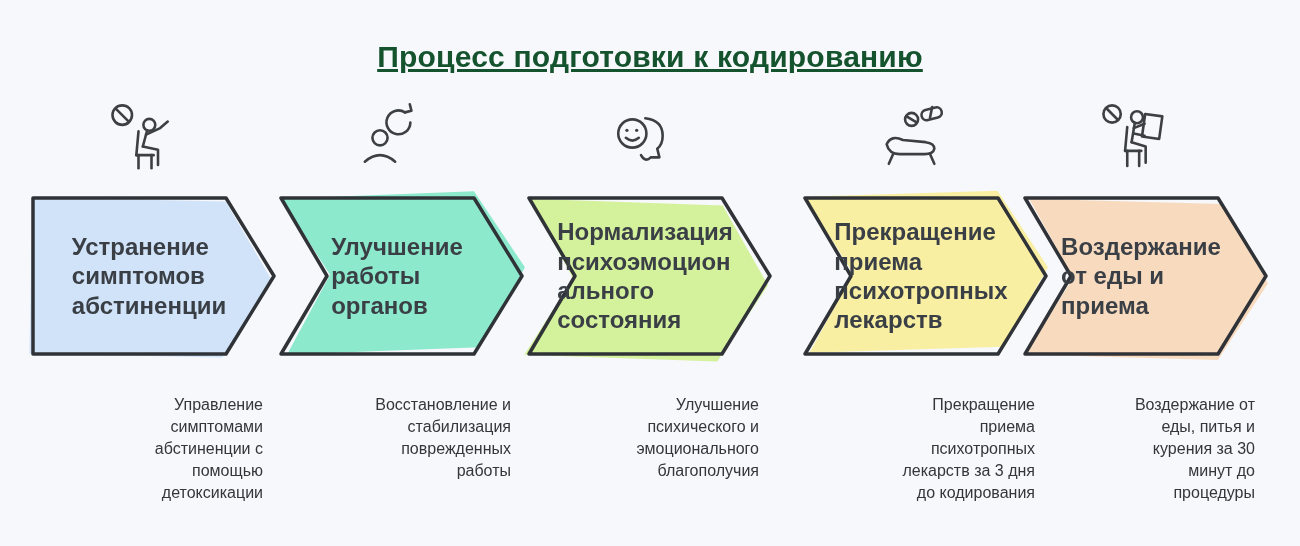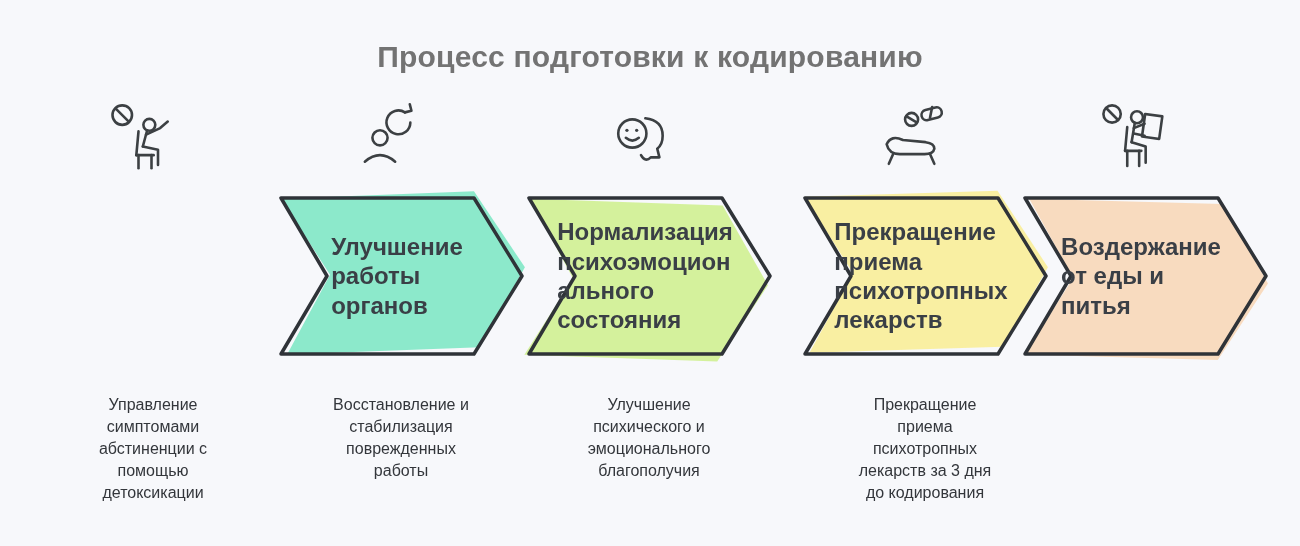--- a/index.html
+++ b/index.html
@@ -1,27 +1,27 @@
 <!DOCTYPE html>
 <html><head>
 <meta charset="utf-8">
 <style>
   html,body{margin:0;padding:0;background:#f7f8fb;font-family:"Liberation Sans","DejaVu Sans",sans-serif;}
   .canvas{position:relative;width:1300px;height:546px;background:#f7f8fb;overflow:hidden;}
-  .main-title{position:absolute;top:40px;left:0;width:100%;text-align:center;font-size:30px;font-weight:bold;color:#737373;letter-spacing:.2px;}
+  .main-title{position:absolute;top:40px;left:0;width:100%;text-align:center;font-size:30px;font-weight:bold;color:#14532d;letter-spacing:.2px;text-decoration:underline;}
   .step{position:absolute;top:0;width:250px;height:546px;}
   .icon-wrap{position:absolute;top:100px;left:78px;width:78px;height:80px;}
   .icon-wrap svg{width:100%;height:100%;stroke:#3c4043;stroke-width:2.4;fill:none;stroke-linecap:round;stroke-linejoin:round;}
   .arrow-wrap{position:absolute;top:190px;left:0;width:250px;height:172px;}
   .arrow-wrap svg{position:absolute;inset:0;overflow:visible;}
   .arrow-outline{fill:none;stroke:#2f3338;stroke-width:3.5;stroke-linejoin:round;}
   .arrow-splash{opacity:.96;}
   .step-title{position:absolute;inset:0;display:flex;align-items:center;justify-content:center;padding:0 30px 0 22px;}
   .step-title span{white-space:pre-line;text-align:left;font-size:24px;font-weight:bold;color:#3a3f46;line-height:1.22;}
-  .desc{position:absolute;top:394px;left:15px;width:220px;text-align:center;font-size:16px;color:#33363b;line-height:1.38;white-space:pre-line;}
+  .desc{position:absolute;top:394px;left:15px;width:220px;text-align:right;font-size:16px;color:#33363b;line-height:1.38;white-space:pre-line;}
   .dot{fill:#3c4043;stroke:none;}
 </style>
 </head>
 <body>
 
 <div class="canvas">
 
   <div class="main-title">Процесс подготовки к кодированию</div>
 
   <div class="step" style="left:28px">
@@ -31,20 +31,31 @@
         <line x1="9" y1="7" x2="21" y2="19"></line>
         <circle cx="40" cy="22" r="5.5"></circle>
         <path d="M38,27 L34,42"></path>
         <path d="M37,31 L50,25 L57,19"></path>
         <path d="M34,42 L48,45 L48,59"></path>
         <path d="M30,28 L28,50"></path>
         <line x1="28" y1="50" x2="44" y2="50"></line>
         <line x1="30" y1="50" x2="30" y2="62"></line>
         <line x1="42" y1="50" x2="42" y2="62"></line>
       </svg>
+    </div>
+    <div class="arrow-wrap">
+      <svg viewBox="0 0 250 172">
+        <polygon class="arrow-splash" points="5,8 198,8 246,86 198,164 5,164" transform="translate(-2 2) rotate(1.2 125 86)" fill="#cfe2f8"></polygon>
+        <polygon class="arrow-outline" points="5,8 198,8 246,86 198,164 5,164"></polygon>
+      </svg>
+      <div class="step-title">
+        <span>Устранение
+симптомов
+абстиненции</span>
+      </div>
     </div>
     <div class="desc">Управление
 симптомами
 абстиненции с
 помощью
 детоксикации</div>
   </div>
 
   <div class="step" style="left:276px">
     <div class="icon-wrap">
@@ -149,18 +160,23 @@
       </svg>
     </div>
     <div class="arrow-wrap">
       <svg viewBox="0 0 250 172">
         <polygon class="arrow-splash" points="5,8 198,8 246,86 198,164 5,164 51,86" transform="translate(2 4) rotate(1.6 125 86)" fill="#f8dabc"></polygon>
         <polygon class="arrow-outline" points="5,8 198,8 246,86 198,164 5,164 51,86"></polygon>
       </svg>
       <div class="step-title">
         <span>Воздержание
 от еды и
-питья</span>
+приема</span>
       </div>
     </div>
+    <div class="desc">Воздержание от
+еды, питья и
+курения за 30
+минут до
+процедуры</div>
   </div>
 
 </div>
 
 </body></html>

